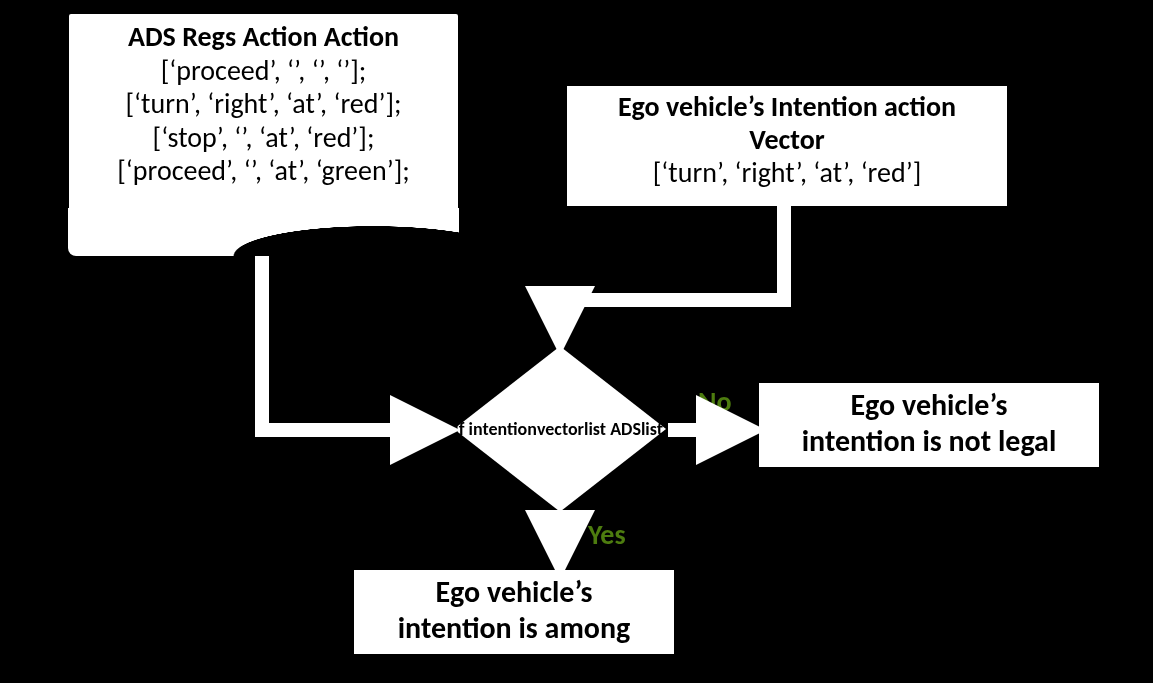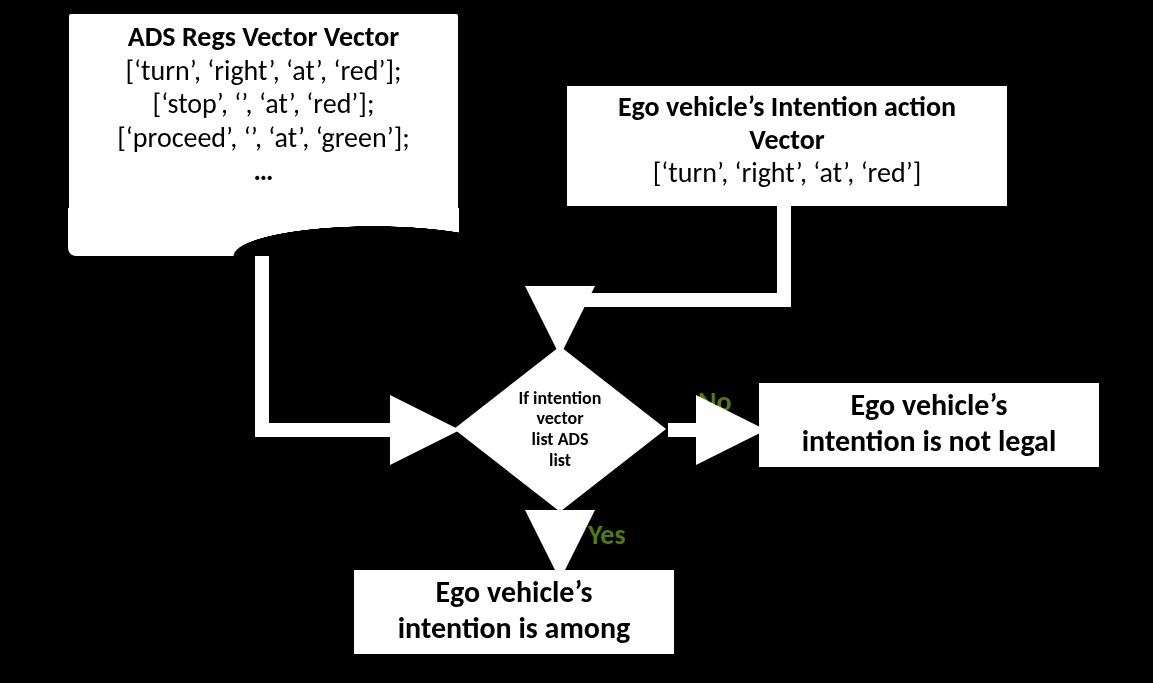--- a/index.html
+++ b/index.html
@@ -55,21 +55,21 @@
   #diamond{
     position:absolute; inset:0;
     background:#fff;
     transform:scaleY(.78) rotate(45deg);
     transform-origin:center;
     width:150px;height:150px;
     left:31px;top:8px;
   }
   #diamond-text{
     position:absolute; inset:0;
-    display:flex;flex-direction:column;justify-content:center;align-items:center;
+    display:flex;flex-direction:row;align-items:center;
     font-size:18px;font-weight:700;line-height:1.15;
     text-align:center;
   }
 
   
   #not-legal{
     left:759px; top:383px; width:340px; height:80px;
     font-size:30px; font-weight:700; line-height:1.2;
     padding-top:4px;
   }
@@ -86,21 +86,22 @@
   #lbl-no{ left:698px; top:384px; }
   #lbl-yes{ left:588px; top:517px; }
 
   
   svg.arrows{position:absolute;inset:0;width:1153px;height:683px;pointer-events:none}
 </style>
 </head>
 <body>
 
 <div id="ads-box" class="node">
-  <div class="title">ADS Regs Vector Vector</div>
+  <div class="title">ADS Regs Action Action</div>
+  <div class="line">[‘proceed’, ‘’, ‘’, ‘’];</div>
   <div class="line">[‘turn’, ‘right’, ‘at’, ‘red’];</div>
   <div class="line">[‘stop’, ‘’, ‘at’, ‘red’];</div>
   <div class="line">[‘proceed’, ‘’, ‘at’, ‘green’];</div>
   <div id="ads-ellipsis">…</div>
 </div>
 
 <div id="ego-box" class="node">
   <div class="title">Ego vehicle’s Intention action</div>
   <div class="title">Vector</div>
   <div class="line">[‘turn’, ‘right’, ‘at’, ‘red’]</div>

